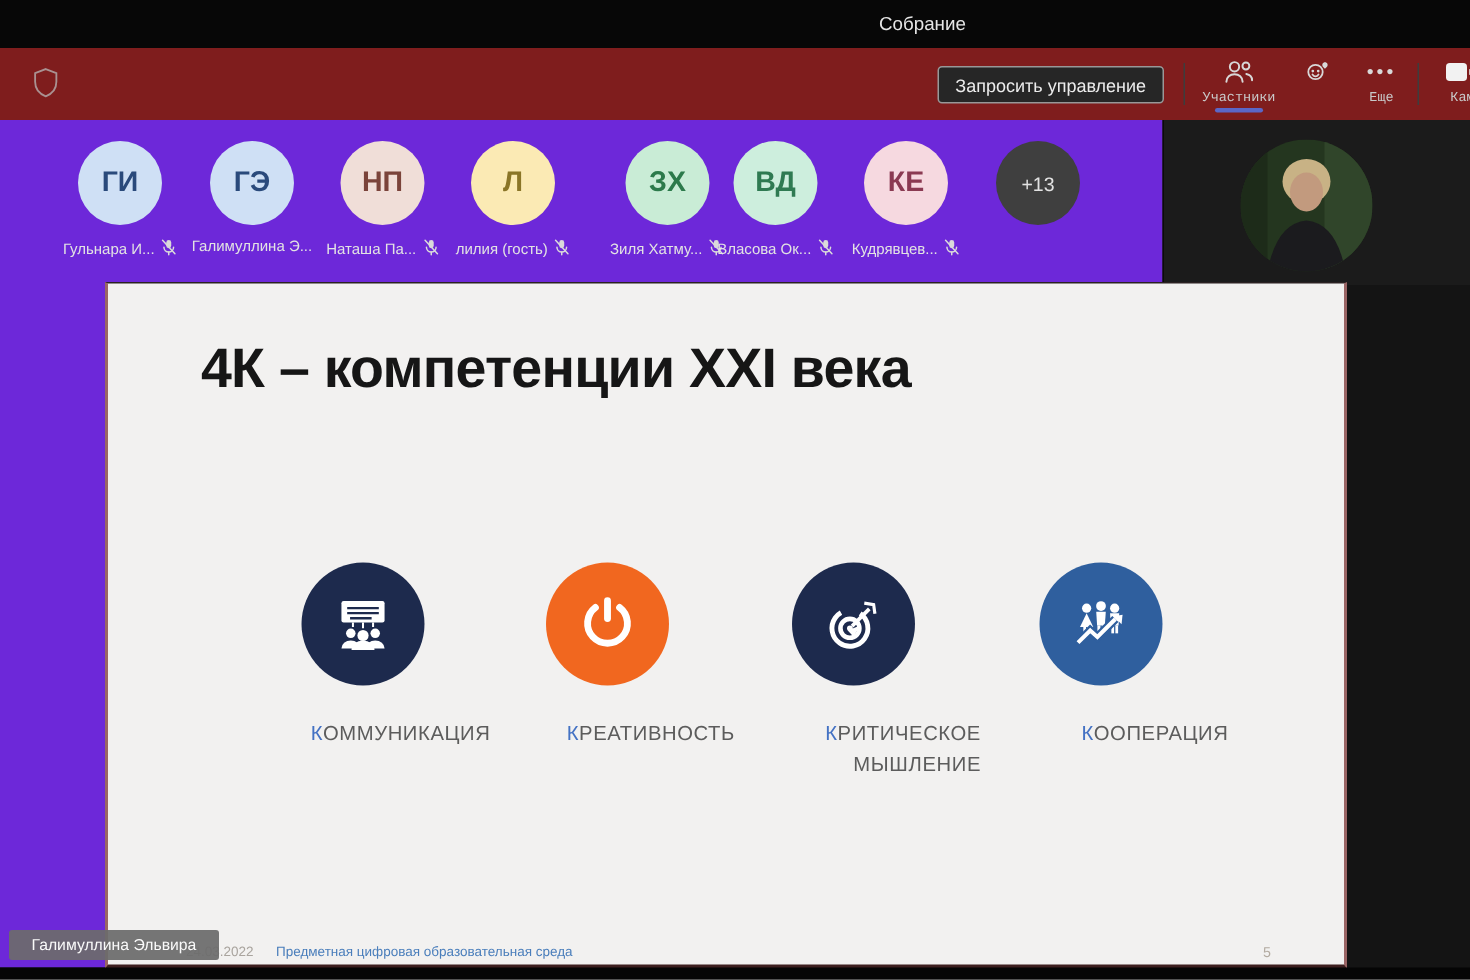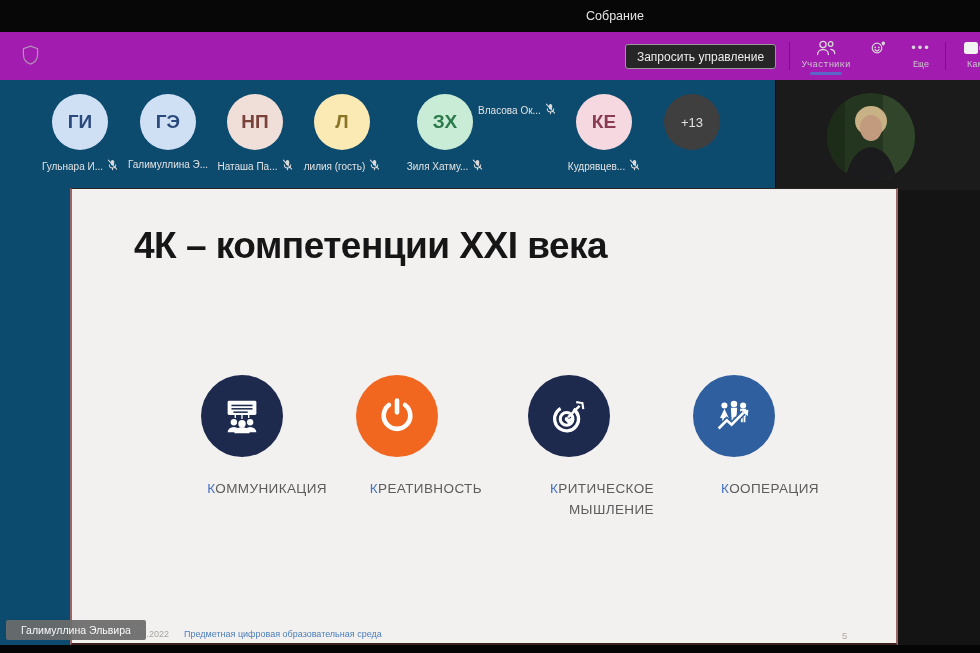--- a/index.html
+++ b/index.html
@@ -4,38 +4,38 @@
 <style>
   * { margin:0; padding:0; box-sizing:border-box; }
   body { font-family:"Liberation Sans", sans-serif; background:#000; }
   .screen { position:relative; width:980px; height:653px; background:#141414; overflow:hidden; }
 
   
   .titlebar { position:absolute; top:0; left:0; width:980px; height:32px; background:#070707; }
   .titlebar .title { position:absolute; left:586px; top:9px; font-size:12.5px; color:#e6e6e6;text-align:right; }
 
   
-  .toolbar { position:absolute; top:32px; left:0; width:980px; height:48px; background:#a21caf; }
+  .toolbar { position:absolute; top:32px; left:0; width:980px; height:48px; background:#7f1d1d; }
   .shield { position:absolute; left:22px; top:13px; opacity:.75; }
   .status-dots { position:absolute; left:54px; top:54px; width:22px; height:3px; opacity:.45; }
   .status-dots i { display:inline-block; width:4px; height:1.5px; background:#bbb; margin-right:2px; vertical-align:top; }
   .status-dots i.dot { width:2px; height:2px; border-radius:50%; }
   .req-btn { position:absolute; left:625px; top:12px; width:151px; height:25px; background:#262626;
              border:1px solid #989898; border-radius:3px; color:#ececec; font-size:12px;
              display:flex; align-items:center; justify-content:center; cursor:pointer; }
   .tb-sep { position:absolute; top:10px; width:1px; height:28px; background:#3d3d3d; }
   .tb-tab { position:absolute; top:6px; height:42px; display:flex; flex-direction:column;
             align-items:center; justify-content:flex-start; cursor:pointer; }
   .tb-tab .ticon { height:20px; display:flex; align-items:center; }
   .tb-tab .tlabel { font-size:9px; color:#c9c9c9; margin-top:2px; white-space:nowrap;font-family:Liberation Mono, monospace; }
   .tb-underline { width:32px; height:2.5px; border-radius:2px; margin-top:2px; }
   .dots-icon { color:#d8d8d8; font-size:13px; letter-spacing:2px; line-height:10px; }
 
   
-  .stage { position:absolute; top:80px; left:0; width:780px; height:565px; background:#0c4a6e; }
+  .stage { position:absolute; top:80px; left:0; width:780px; height:565px; background:#6d28d9; }
 
   
   .pcol { position:absolute; top:14px; width:110px; text-align:center; }
   .p-avatar { width:56px; height:56px; border-radius:50%; margin:0 auto; position:relative;
               display:flex; align-items:center; justify-content:center;
               font-size:19px; font-weight:bold; cursor:pointer; }
   .p-name { margin-top:9px; font-size:10px; color:#e3e3e3; display:flex; align-items:center;
             justify-content:center; gap:4px; white-space:nowrap; }
   .ovf-circle { width:56px; height:56px; border-radius:50%; margin:0 auto;
                 display:flex; align-items:center; justify-content:center; font-size:13px; cursor:pointer; }
@@ -188,20 +188,21 @@
           <svg width="11" height="12" viewBox="0 0 12 13" fill="none" stroke="#dadada" stroke-width="1.1" stroke-linecap="round">
             <rect x="4.2" y="1" width="3.6" height="6" rx="1.8" fill="#dadada" stroke="none"></rect>
             <path d="M2.5 6.3a3.5 3.5 0 0 0 7 0"></path>
               <path d="M6 9.8v2"></path>
               <path d="M1.5 1.2l9 9.8"></path>
           </svg></span>
       </div>
     </div>
 
     <div class="pcol" style="left:462px;">
+      <div class="p-avatar" style="background: rgb(205, 238, 221); color: rgb(47, 122, 82);">ВД</div>
       <div class="p-name">
           <span>Власова Ок...</span>
         <span>
           <svg width="11" height="12" viewBox="0 0 12 13" fill="none" stroke="#dadada" stroke-width="1.1" stroke-linecap="round">
             <rect x="4.2" y="1" width="3.6" height="6" rx="1.8" fill="#dadada" stroke="none"></rect>
             <path d="M2.5 6.3a3.5 3.5 0 0 0 7 0"></path>
               <path d="M6 9.8v2"></path>
               <path d="M1.5 1.2l9 9.8"></path>
           </svg></span>
       </div>
@@ -266,21 +267,21 @@
                 <circle cx="24" cy="32" r="3.9"></circle>
               <path d="M9 41a6.5 5.5 0 0 1 13 0z"></path>
                 <path d="M26 41a6.5 5.5 0 0 1 13 0z"></path>
                 <path d="M16 42a8 6.5 0 0 1 16 0z"></path>
             </g>
           </svg>
         </div>
         <div class="comp-label">КОММУНИКАЦИЯ</div>
       </div>
 
-      <div class="comp-col" style="left:240px; top:186px;">
+      <div class="comp-col" style="left:248px; top:186px;">
         <div class="comp-circle" style="background: rgb(241, 103, 31);">
           <svg width="44" height="44" viewBox="0 0 48 48" fill="none" stroke="#fff" stroke-linecap="round">
             <path d="M24 7v13" stroke-width="5"></path>
             <path d="M15.2 12a14.5 14.5 0 1 0 17.6 0" stroke-width="5"></path>
           </svg>
         </div>
         <div class="comp-label">КРЕАТИВНОСТЬ</div>
       </div>
 
       <div class="comp-col" style="left:412px; top:186px;">

